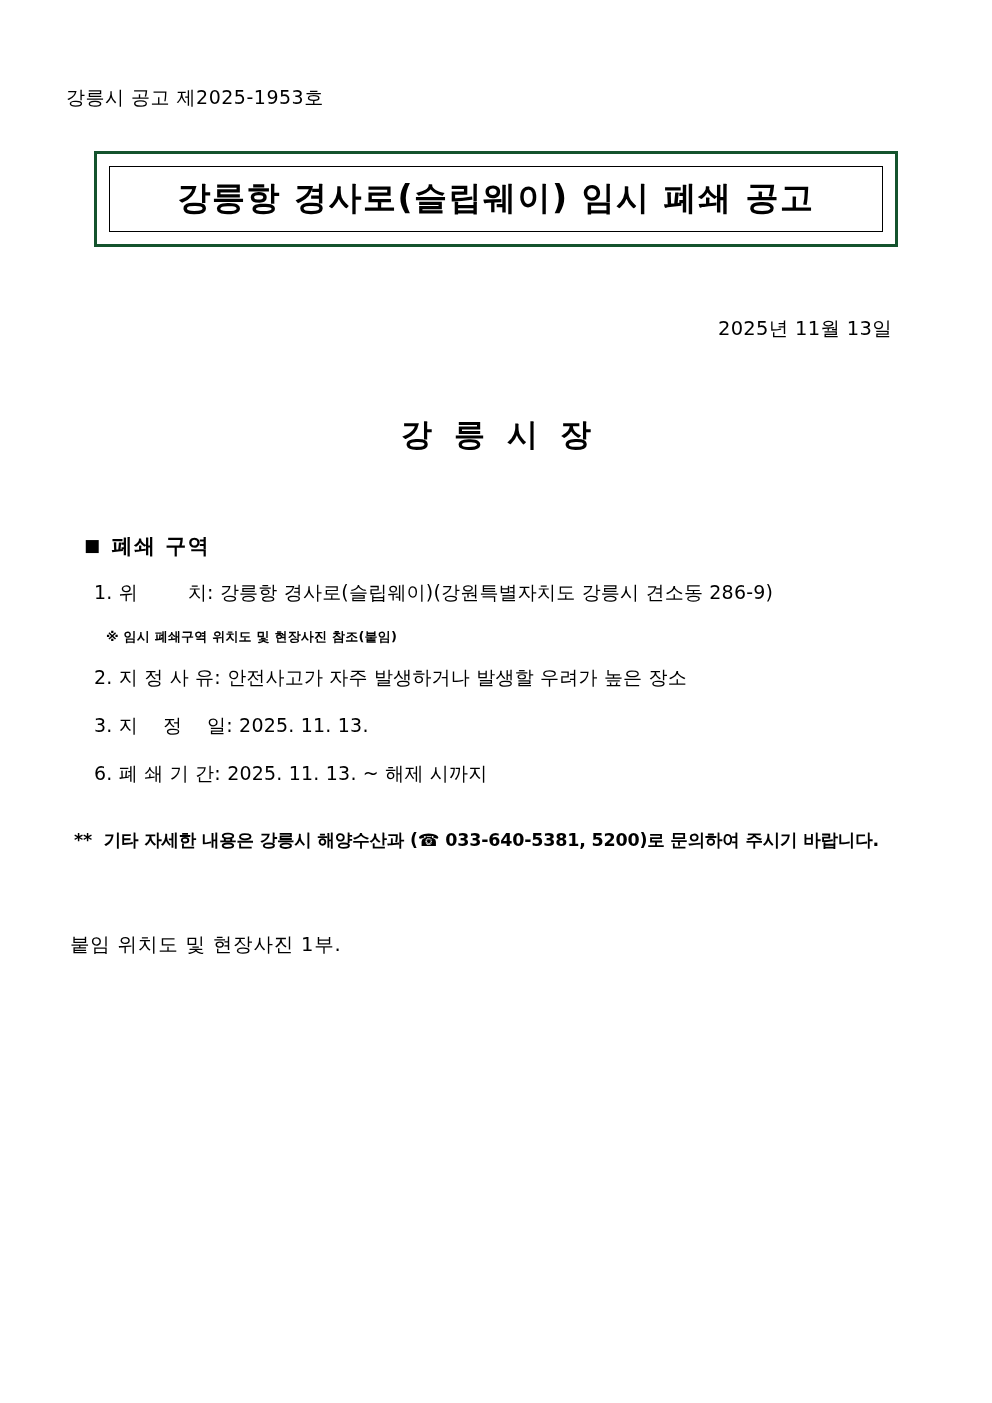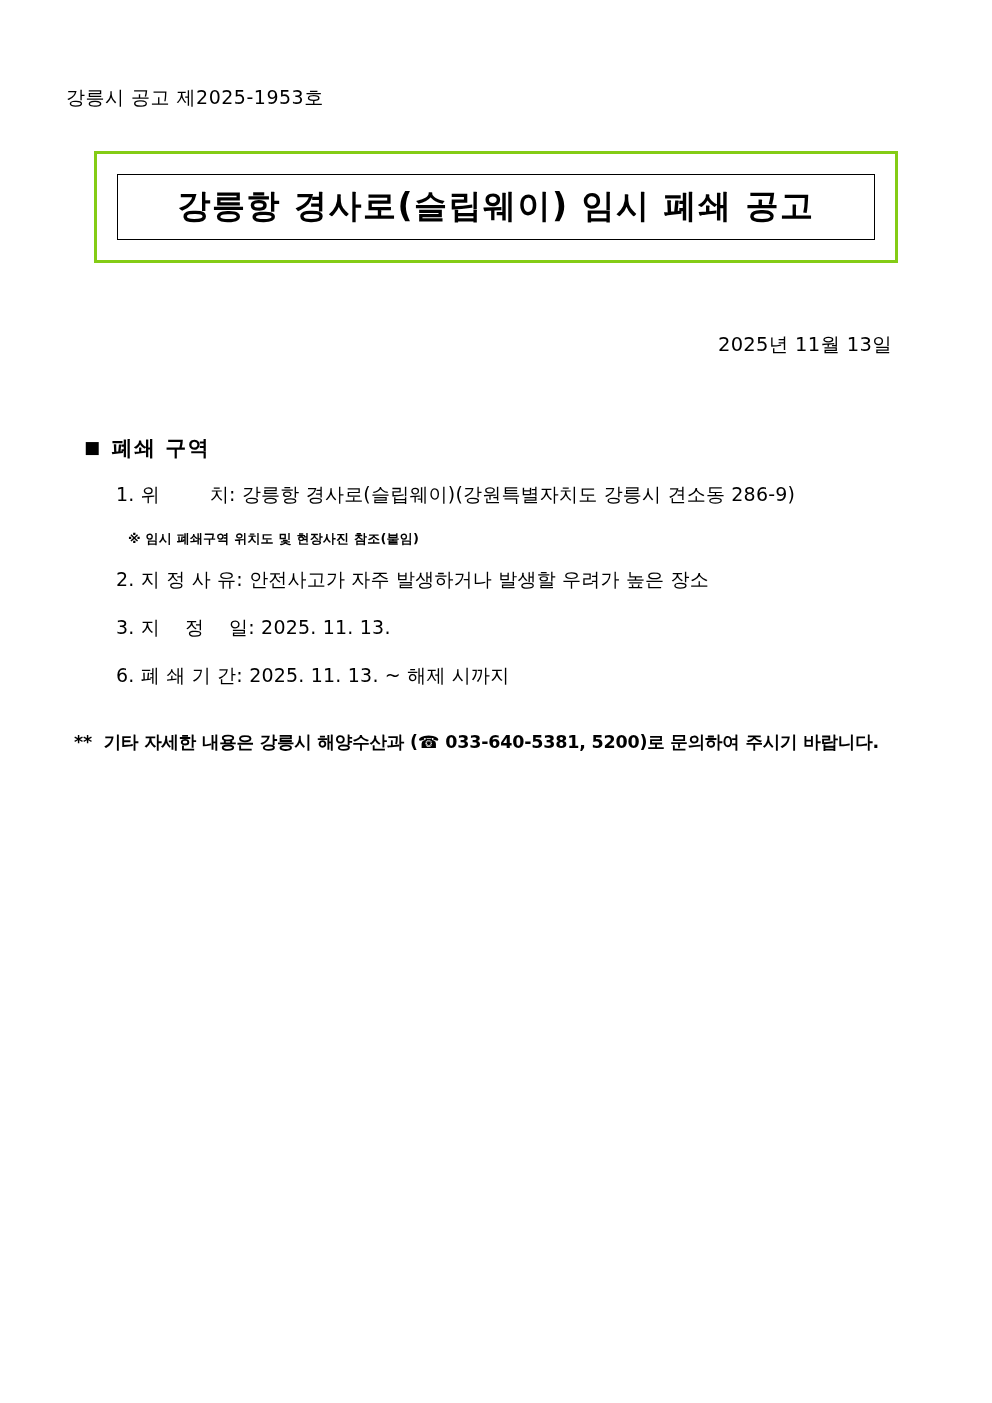--- a/index.html
+++ b/index.html
@@ -27,22 +27,22 @@
     margin-top: 86px;
     font-size: 19px;
     letter-spacing: 0.5px;
     line-height: 1.2;
   }
 
   .title-frame-outer {
     margin-top: 42px;
     margin-left: 28px;
     margin-right: 28px;
-    border: 3px solid #84cc16;
-    padding: 20px;
+    border: 3px solid #14532d;
+    padding: 12px;
   }
   .title-frame-inner {
     border: 1px solid #000;
     padding: 13px 0 15px 0;
     text-align: center;
   }
   .title-text {
     font-size: 33px;
     font-weight: bold;
     letter-spacing: 1.5px;
@@ -83,21 +83,21 @@
     letter-spacing: 1.5px;
   }
   .section-head .marker {
     font-size: 17px;
     vertical-align: 2px;
     margin-right: 10px;
   }
 
   .item-list {
     margin-top: 20px;
-    margin-left: 50px;
+    margin-left: 28px;
   }
   .item {
     font-size: 19px;
     line-height: 1.35;
     margin-bottom: 22px;
     letter-spacing: 0.2px;
     white-space: pre;
   }
   .item.note {
     font-weight: bold;
@@ -135,31 +135,33 @@
 
   <div class="title-frame-outer">
     <div class="title-frame-inner">
       <div class="title-text">강릉항 경사로(슬립웨이) 임시 폐쇄 공고</div>
     </div>
   </div>
 
 
   <div class="date-line">2025년 11월 13일</div>
 
+  <div class="issuer">강릉시장</div>
 
   <div class="section-head">
     <span class="marker">■</span><span>폐쇄 구역</span>
   </div>
 
   <div class="item-list">
     <div class="item">1. 위        치: 강릉항 경사로(슬립웨이)(강원특별자치도 강릉시 견소동 286-9)</div>
     <div class="item note">※ 임시 폐쇄구역 위치도 및 현장사진 참조(붙임)</div>
     <div class="item">2. 지 정 사 유: 안전사고가 자주 발생하거나 발생할 우려가 높은 장소</div>
     <div class="item">3. 지    정    일: 2025. 11. 13.</div>
     <div class="item">6. 폐 쇄 기 간: 2025. 11. 13. ~ 해제 시까지</div>
   </div>
 
   <div class="footnotes">
     <div class="footnote">**  기타 자세한 내용은 강릉시 해양수산과 (☎ 033-640-5381, 5200)로 문의하여 주시기 바랍니다.</div>
   </div>
 
+  <div class="attachment">붙임  위치도 및 현장사진 1부.</div>
 
 </div>
 
 </body></html>

